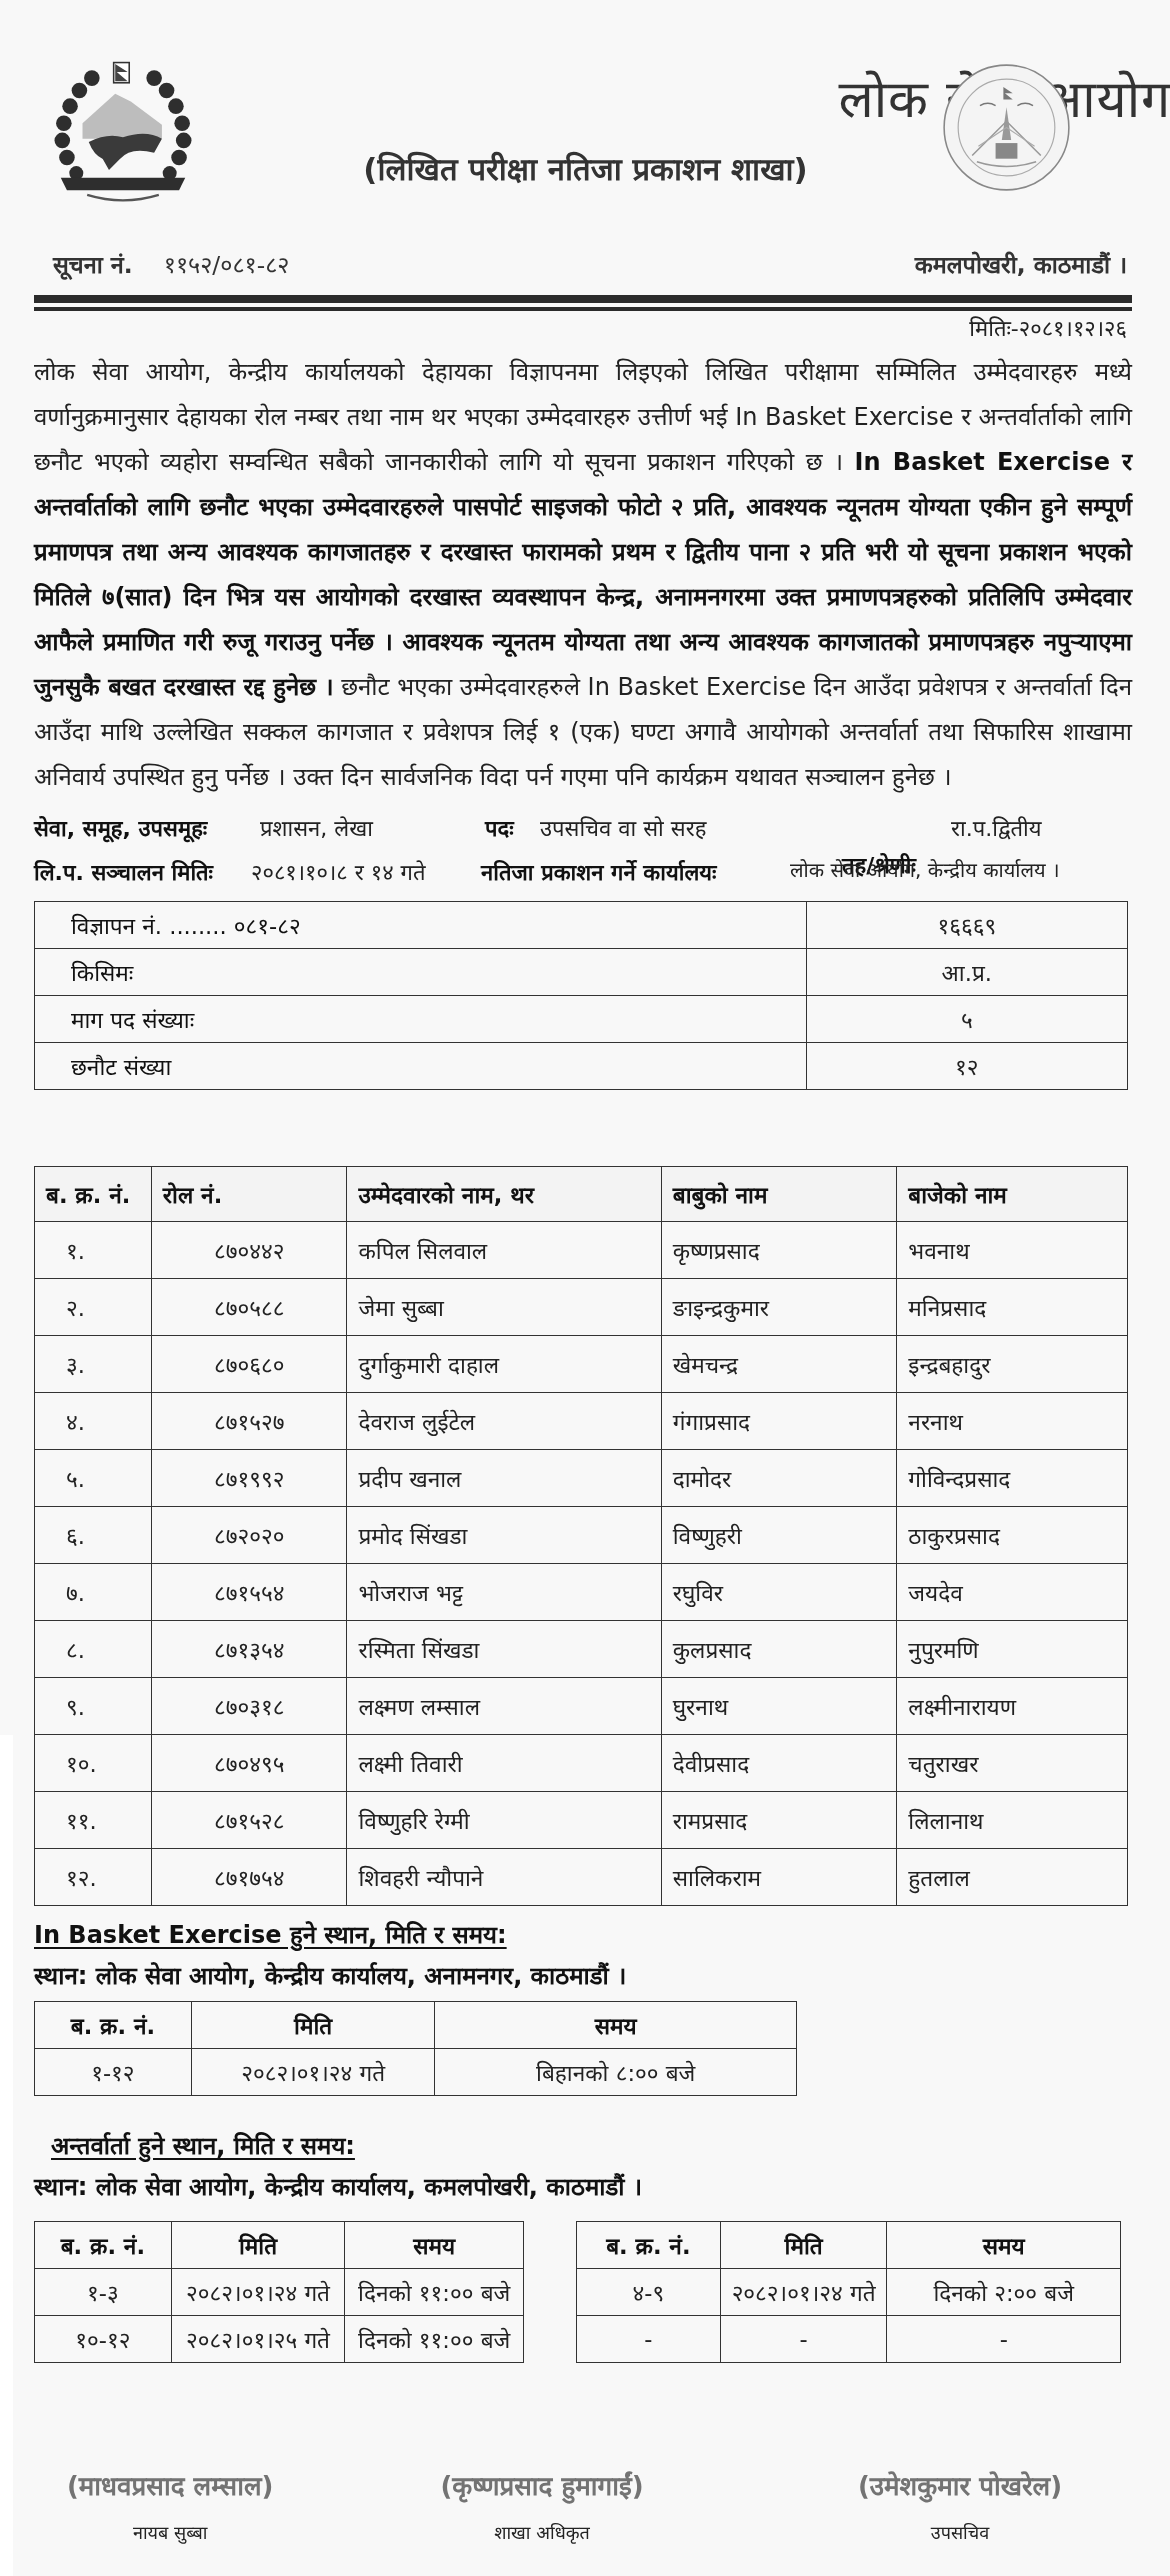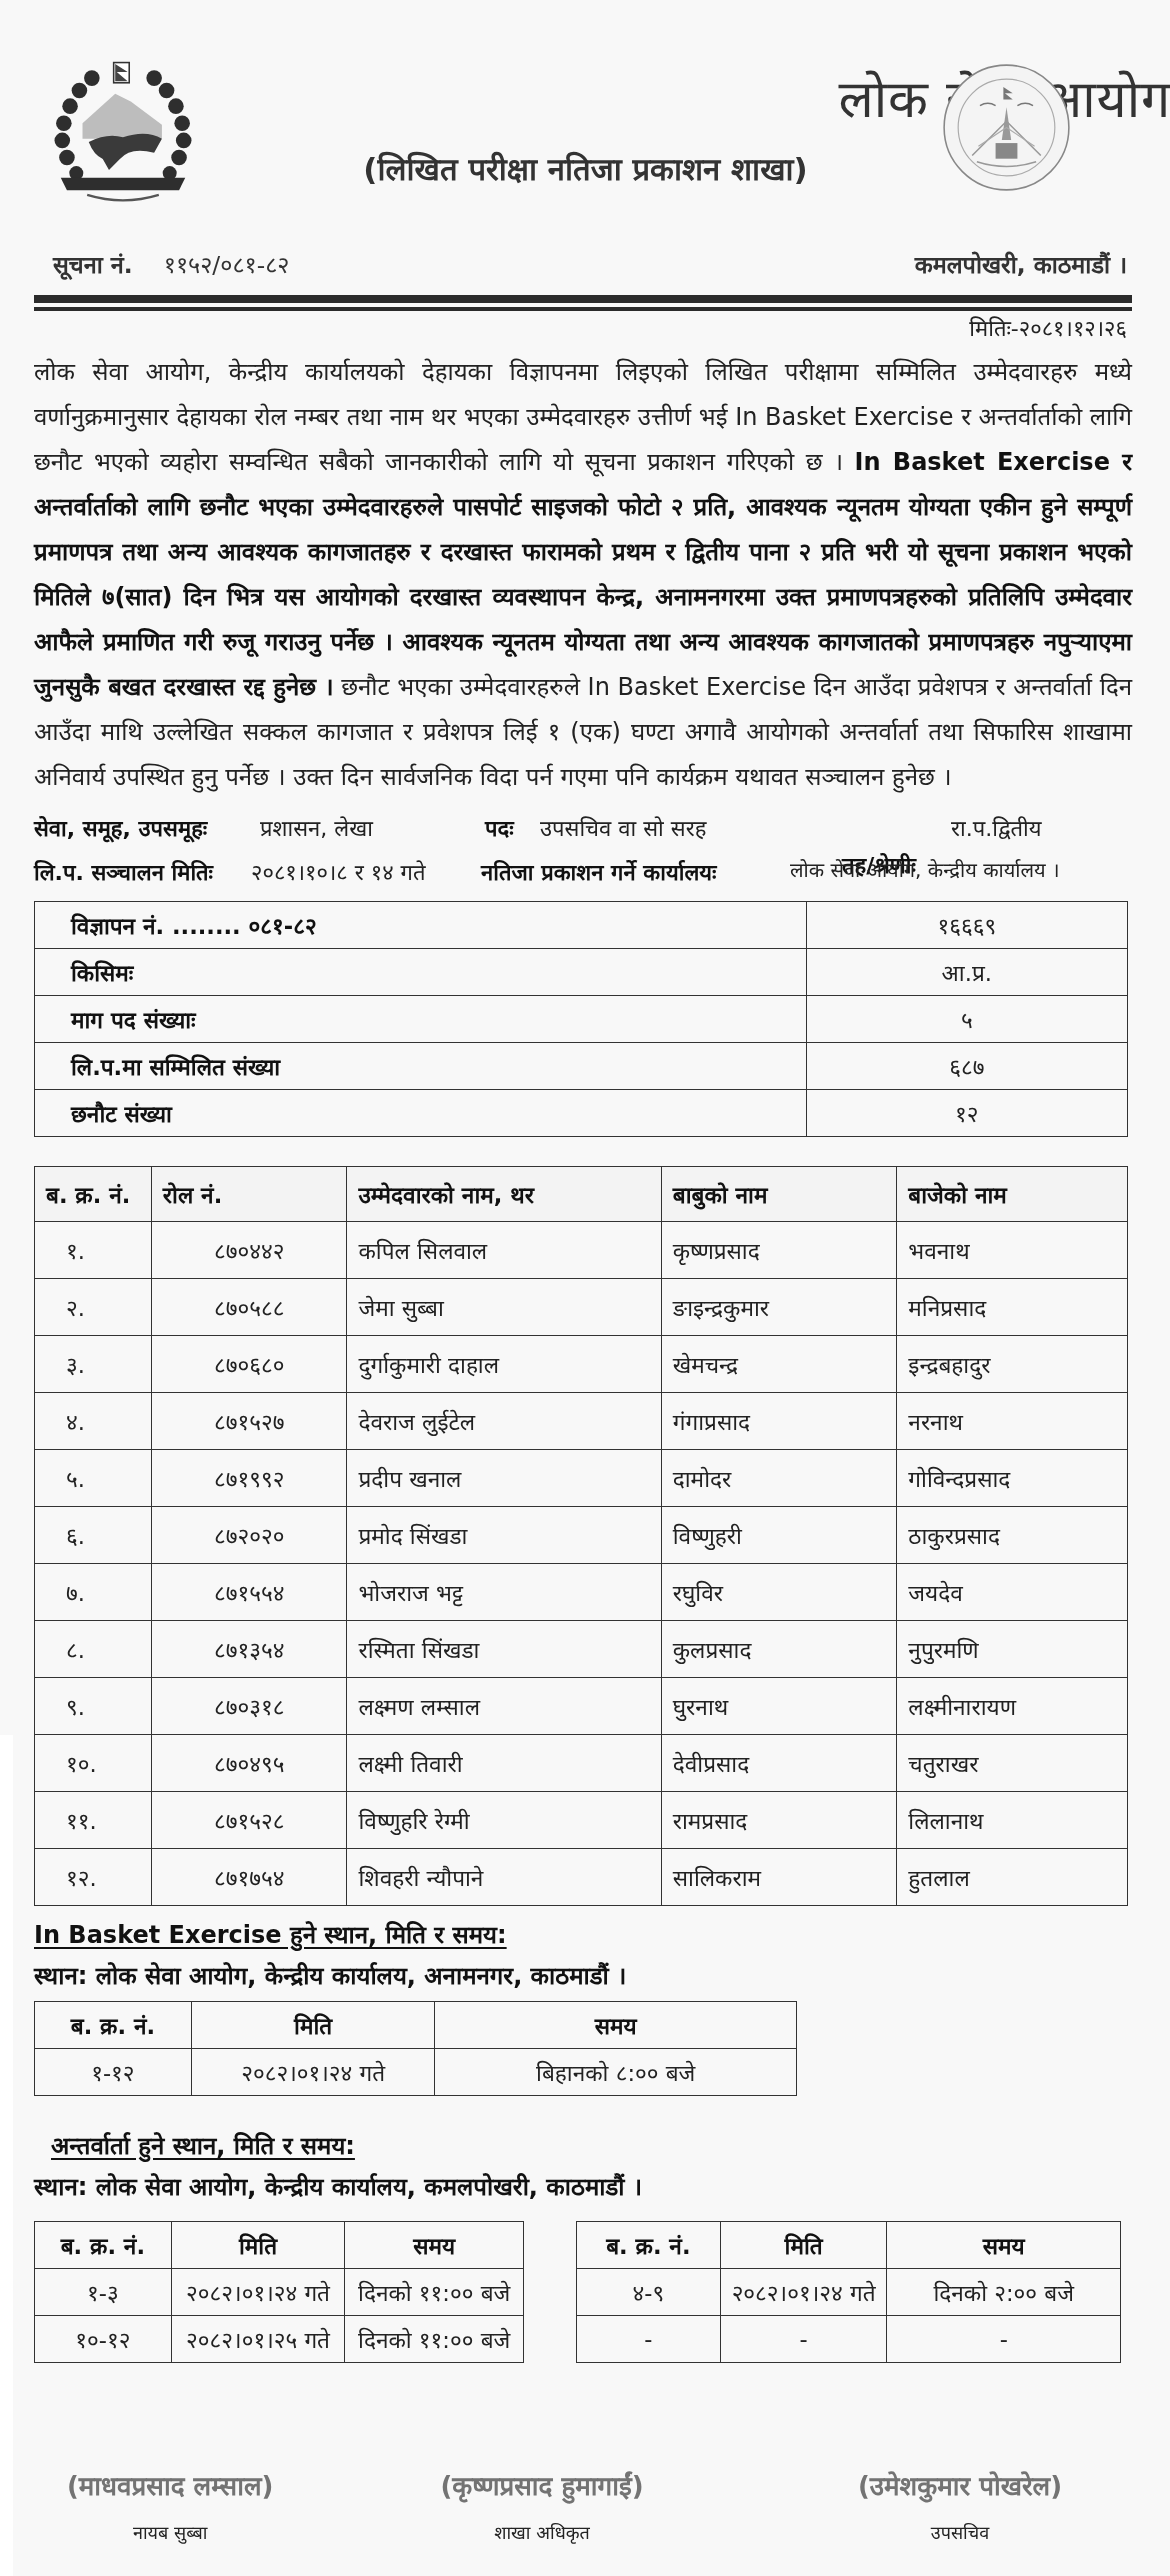--- a/index.html
+++ b/index.html
@@ -26,21 +26,21 @@
   
   .meta { position: absolute; left: 34px; width: 1108px; font-size: 22px; color: #222; }
   .meta .lbl { font-weight: bold; color: #111; }
   .meta span { position: absolute; top: 0; white-space: nowrap; }
 
   
   table { border-collapse: collapse; position: absolute; font-size: 22.6px; color: #222; }
   td, th { border: 1.6px solid #333; vertical-align: middle; }
   th { font-weight: bold; color: #111; }
   .info td { height: 47px; padding: 0 11px; }
-  .info td.k { font-weight: bold; color: #111; text-align: left; padding-left: 36px; }
+  .info td.k { font-weight: normal; color: #111; text-align: left; padding-left: 36px; }
   .info td.v { text-align: center; }
   .info td.v.bold { font-weight: normal; }
 
   .main th { height: 55px; text-align: left; padding: 0 11px; background: #f3f3f3; }
   .main th.c { }
   .main td { height: 57px; padding: 0 11px; }
   .main td.sn { text-align: left; padding-left: 31px; }
   .main td.roll { text-align: center; }
 
   .sched th { height: 47px; text-align: center; }
@@ -142,24 +142,20 @@
       </tr>
   <tr>
         <td class="k">किसिमः</td>
         <td class="v bold">आ.प्र.</td>
       </tr>
   <tr>
         <td class="k">माग पद संख्याः</td>
         <td class="v">५</td>
       </tr>
   <tr>
-        <td class="k">लि.प.मा सम्मिलित संख्या</td>
-        <td class="v">६८७</td>
-      </tr>
-  <tr>
         <td class="k">छनौट संख्या</td>
         <td class="v">१२</td>
       </tr>
 </tbody>
   </table>
 
 <table class="main" style="left:34px; top:1166px; width:1094px;">
   <colgroup>
       <col style="width:117px">
       <col style="width:196px">

